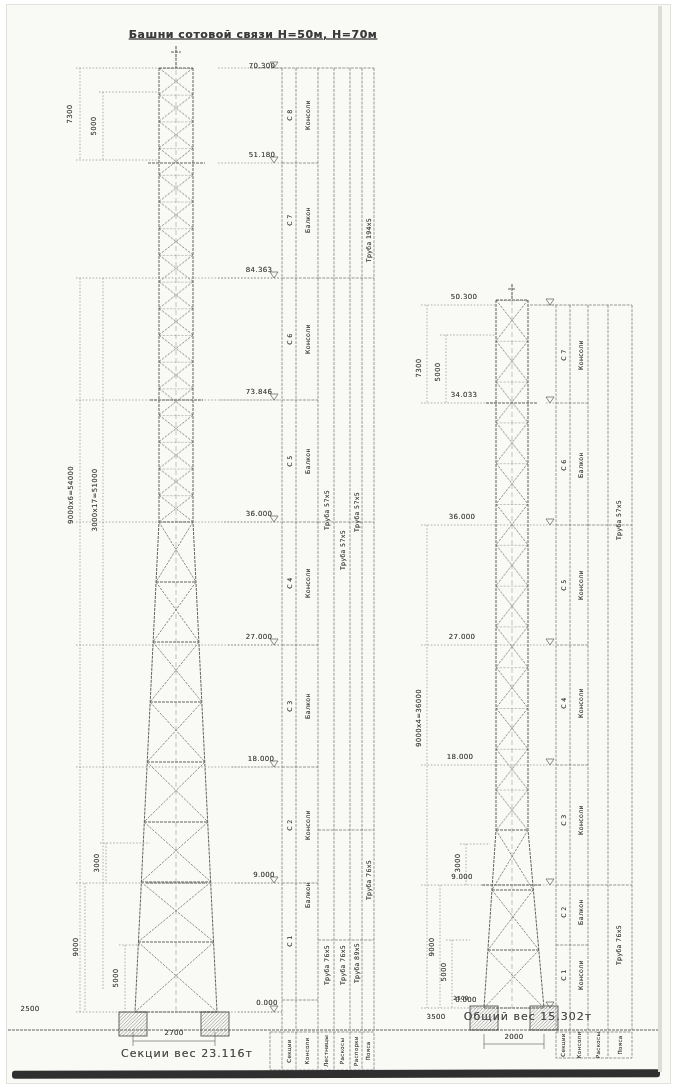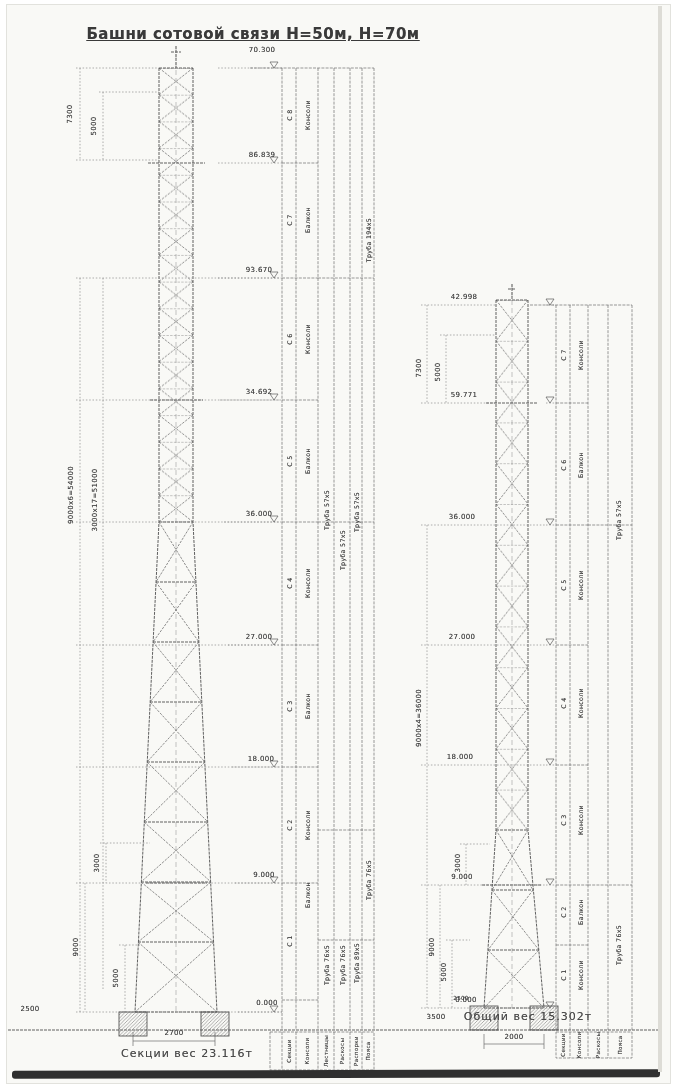--- a/index.html
+++ b/index.html
@@ -7,21 +7,21 @@
   .stage{position:absolute;left:0;top:0;width:677px;height:1089px;}
   .page{position:absolute;left:6px;top:4px;width:663px;height:1078px;background:#f9f9f6;
     border:1px solid #e2e2dd;}
   .scan-bar{position:absolute;left:12px;top:1070px;width:648px;height:8px;background:#2f2f2f;
     border-radius:3px;transform:rotate(-0.15deg);}
   .edge-shadow{position:absolute;left:658px;top:6px;width:4px;height:1066px;background:#dddcd6;}
   svg.draw{position:absolute;left:0;top:0;}
   .t{position:absolute;transform:translate(-50%,-50%);white-space:nowrap;color:#414141;
      letter-spacing:.3px;text-shadow:0 0 .4px rgba(70,70,70,.6);}
   .v{transform:translate(-50%,-50%) rotate(-90deg);}
-  .f5{font-size:5.6px}.f6{font-size:6.3px}.f7{font-size:7px}.f10{font-size:15px}.f11{font-size:11px;letter-spacing:1px;color:#4a4a4a}
+  .f5{font-size:5.6px}.f6{font-size:6.3px}.f7{font-size:7px}.f10{font-size:11px}.f11{font-size:11px;letter-spacing:1px;color:#4a4a4a}
   .title{font-weight:bold;text-decoration:underline;letter-spacing:.5px;color:#3a3a3a;}
 </style>
 </head>
 <body>
 
 <div class="stage">
   <div class="page"></div>
 
   <svg class="draw" width="677" height="1089" viewBox="0 0 677 1089">
     <defs>
@@ -95,24 +95,24 @@
     <g stroke="#555" stroke-width="0.9">
       <rect x="119" y="1012" width="28" height="24" fill="url(#hatch)"></rect>
       <rect x="201" y="1012" width="28" height="24" fill="url(#hatch)"></rect>
       <rect x="470" y="1006" width="28" height="24" fill="url(#hatch)"></rect>
       <rect x="530" y="1006" width="28" height="24" fill="url(#hatch)"></rect>
     </g>
   </svg>
 
   <span class="t f10 title" style="left:253px;top:34px">Башни сотовой связи Н=50м, Н=70м</span>
 
-  <span class="t f7" style="left:262px;top:50px">70.300</span>
-  <span class="t f7" style="left:262px;top:155px">86.839</span>
-  <span class="t f7" style="left:259px;top:270px">93.670</span>
-  <span class="t f7" style="left:259px;top:392px">34.692</span>
+  <span class="t f7" style="left:262px;top:66px">70.300</span>
+  <span class="t f7" style="left:262px;top:155px">51.180</span>
+  <span class="t f7" style="left:259px;top:270px">84.363</span>
+  <span class="t f7" style="left:259px;top:392px">73.846</span>
   <span class="t f7" style="left:259px;top:514px">36.000</span>
   <span class="t f7" style="left:259px;top:637px">27.000</span>
   <span class="t f7" style="left:261px;top:759px">18.000</span>
   <span class="t f7" style="left:264px;top:875px">9.000</span>
   <span class="t f7" style="left:267px;top:1003px">0.000</span>
 
   <span class="t v f7" style="left:70px;top:114px">7300</span>
   <span class="t v f7" style="left:94px;top:126px">5000</span>
   <span class="t v f7" style="left:71px;top:495px">9000х6=54000</span>
   <span class="t v f7" style="left:95px;top:500px">3000х17=51000</span>
@@ -150,22 +150,22 @@
   <span class="t v f6" style="left:356px;top:963px">Труба 89х5</span>
   <span class="t v f6" style="left:368px;top:880px">Труба 76х5</span>
 
   <span class="t v f5" style="left:289px;top:1051px">Секции</span>
   <span class="t v f5" style="left:307px;top:1051px">Консоли</span>
   <span class="t v f5" style="left:326px;top:1051px">Лестницы</span>
   <span class="t v f5" style="left:342px;top:1051px">Раскосы</span>
   <span class="t v f5" style="left:356px;top:1051px">Распорки</span>
   <span class="t v f5" style="left:368px;top:1051px">Пояса</span>
 
-  <span class="t f7" style="left:464px;top:297px">42.998</span>
-  <span class="t f7" style="left:464px;top:395px">59.771</span>
+  <span class="t f7" style="left:464px;top:297px">50.300</span>
+  <span class="t f7" style="left:464px;top:395px">34.033</span>
   <span class="t f7" style="left:462px;top:517px">36.000</span>
   <span class="t f7" style="left:462px;top:637px">27.000</span>
   <span class="t f7" style="left:460px;top:757px">18.000</span>
   <span class="t f7" style="left:462px;top:877px">9.000</span>
   <span class="t f7" style="left:466px;top:1000px">0.000</span>
 
   <span class="t v f7" style="left:419px;top:368px">7300</span>
   <span class="t v f7" style="left:438px;top:372px">5000</span>
   <span class="t v f7" style="left:419px;top:718px">9000х4=36000</span>
   <span class="t v f7" style="left:458px;top:863px">3000</span>

